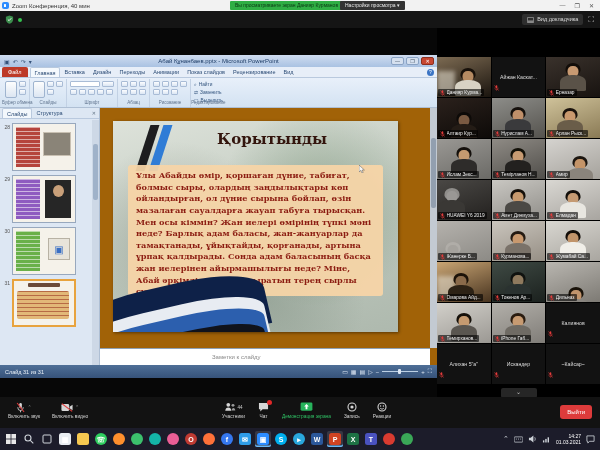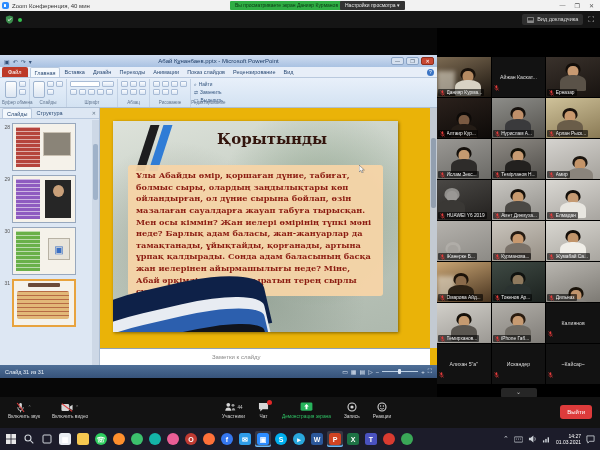--- a/index.html
+++ b/index.html
@@ -62,21 +62,21 @@
   .px{margin-left:auto;padding-right:3px;color:#678;font-size:5px;line-height:10px;}
   .thumbs{position:absolute;top:12px;bottom:0;left:0;right:7px;padding:3px 1px 0 2px;
           display:flex;flex-direction:column;gap:4px;overflow:hidden;}
   .th{display:flex;gap:2px;}
   .tnum{font-size:5px;color:#555;width:8px;text-align:right;padding-top:1px;flex:none;}
   .tbox{width:64px;height:48px;background:#f5f2ea;border:1px solid #98a8bd;position:relative;overflow:hidden;flex:none;}
   .th.cur .tbox{border:2px solid #e8a33d;}
   .pscroll{position:absolute;top:12px;bottom:0;right:0;width:7px;background:#cdd8e6;}
   .pscroll .pth{position:absolute;top:24px;left:1px;width:5px;height:56px;background:#9fb2c9;border-radius:2px;}
 
-  .editor{flex:1;background:#eab308;position:relative;}
+  .editor{flex:1;background:#a16207;position:relative;}
   .slide{position:absolute;left:13px;top:13px;width:285px;height:211px;
          background:linear-gradient(165deg,#dde2da,#bcc6bb 60%,#aeb9ae);
          box-shadow:1px 1px 3px rgba(0,0,0,.45);overflow:hidden;}
   .slide::before{content:"";position:absolute;inset:0;
      background:radial-gradient(circle at 72% 40%,rgba(96,128,96,.5),transparent 42%),
                 radial-gradient(circle at 22% 55%,rgba(110,120,105,.38),transparent 38%),
                 radial-gradient(circle at 55% 85%,rgba(90,110,95,.3),transparent 40%);}
   .stripe-b{position:absolute;left:30px;top:4px;width:9px;height:46px;background:#1d1d1f;transform:skewX(-18deg);}
   .stripe-a{position:absolute;left:43px;top:4px;width:9px;height:46px;background:#2f7cd6;transform:skewX(-18deg);}
   .s-title{position:absolute;top:9px;left:55px;right:22px;text-align:center;

